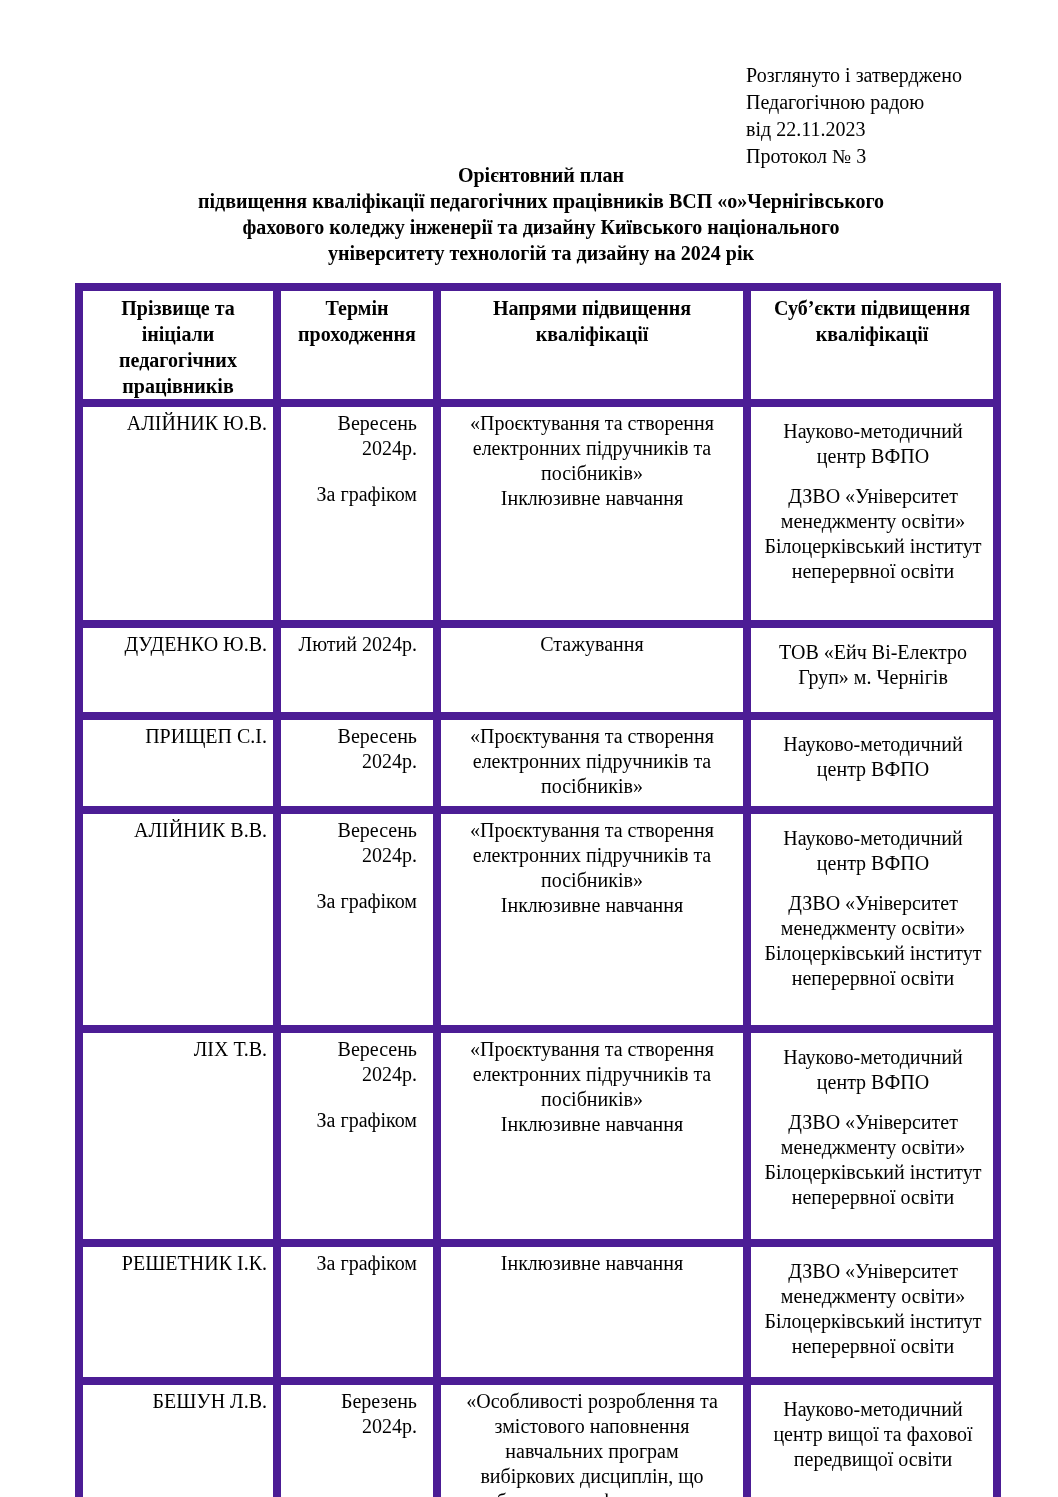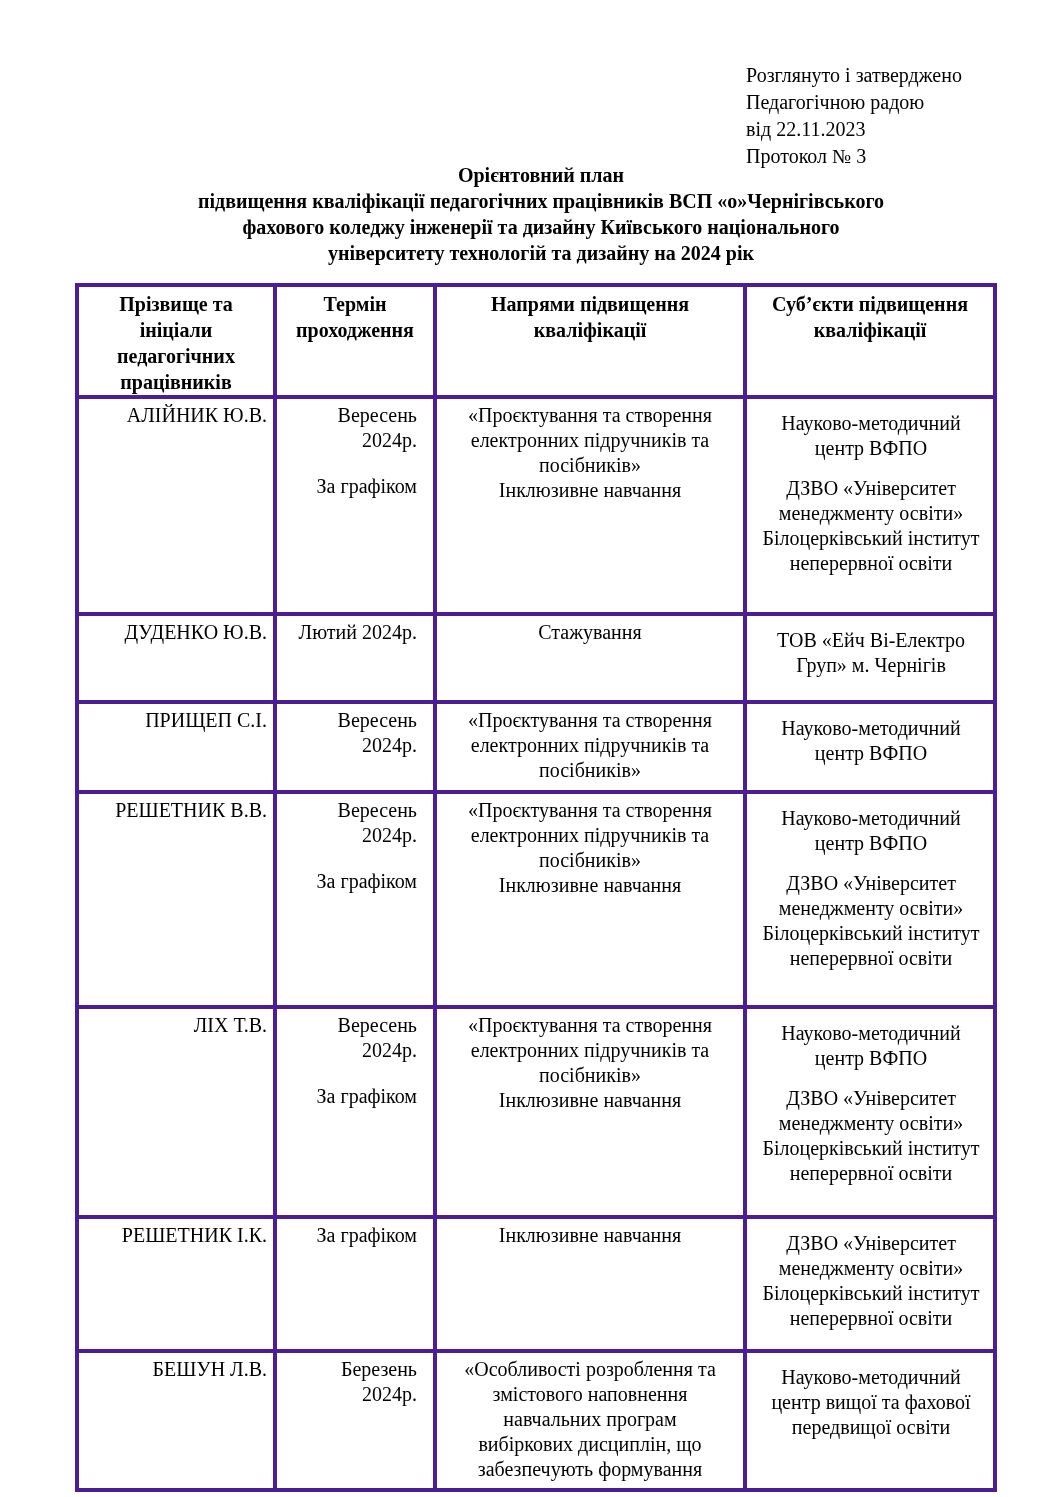--- a/index.html
+++ b/index.html
@@ -18,21 +18,21 @@
     text-align:center; font-weight:bold;
     font-size:20px; line-height:26px;
   }
   table.plan {
     position:absolute; left:75px; top:283px; width:918px;
     border-collapse:collapse; table-layout:fixed;
     border:2px solid #000; border-bottom:4px solid #000;
     font-size:20px;
   }
   table.plan th, table.plan td {
-    border:4px solid #4c1d95;
+    border:8px solid #4c1d95;
     vertical-align:top;
     overflow:hidden;
   }
   table.plan th {
     font-weight:bold; text-align:center;
     height:98px; line-height:26px; padding:4px 8px 0;
   }
   table.plan td { line-height:25px; }
   td.col-name        { text-align:right;   padding:4px 6px 2px 7px; }
   td.col-term        { text-align:right; padding:4px 16px 2px; }
@@ -125,21 +125,21 @@
           </td>
           <td class="col-directions">
             <div class="para">«Проєктування та створення електронних підручників та посібників»</div>
           </td>
           <td class="col-subjects">
             <div class="para">Науково-методичний центр ВФПО</div>
           </td>
         </tr>
         <tr class="row-3">
           <td class="col-name">
-            <div class="para">РЕШЕТНИК В.В.</div>
+            <div class="para">АЛІЙНИК В.В.</div>
           </td>
           <td class="col-term">
             <div class="para">Вересень 2024р.</div>
             <div class="para">За графіком</div>
           </td>
           <td class="col-directions">
             <div class="para">«Проєктування та створення електронних підручників та посібників»</div>
             <div class="para">Інклюзивне навчання</div>
           </td>
           <td class="col-subjects">

